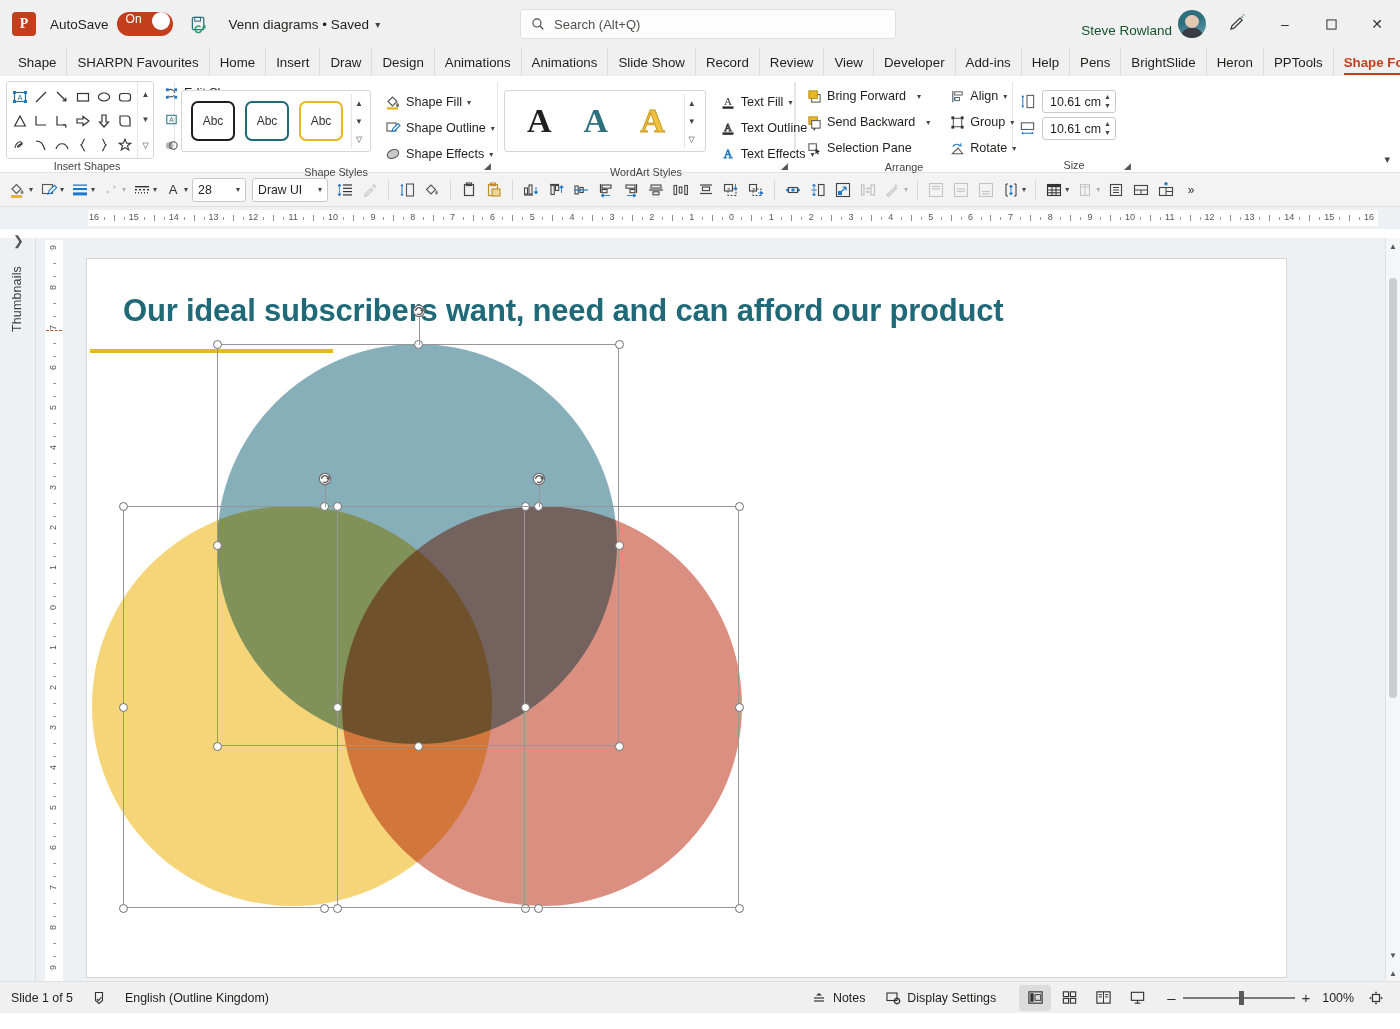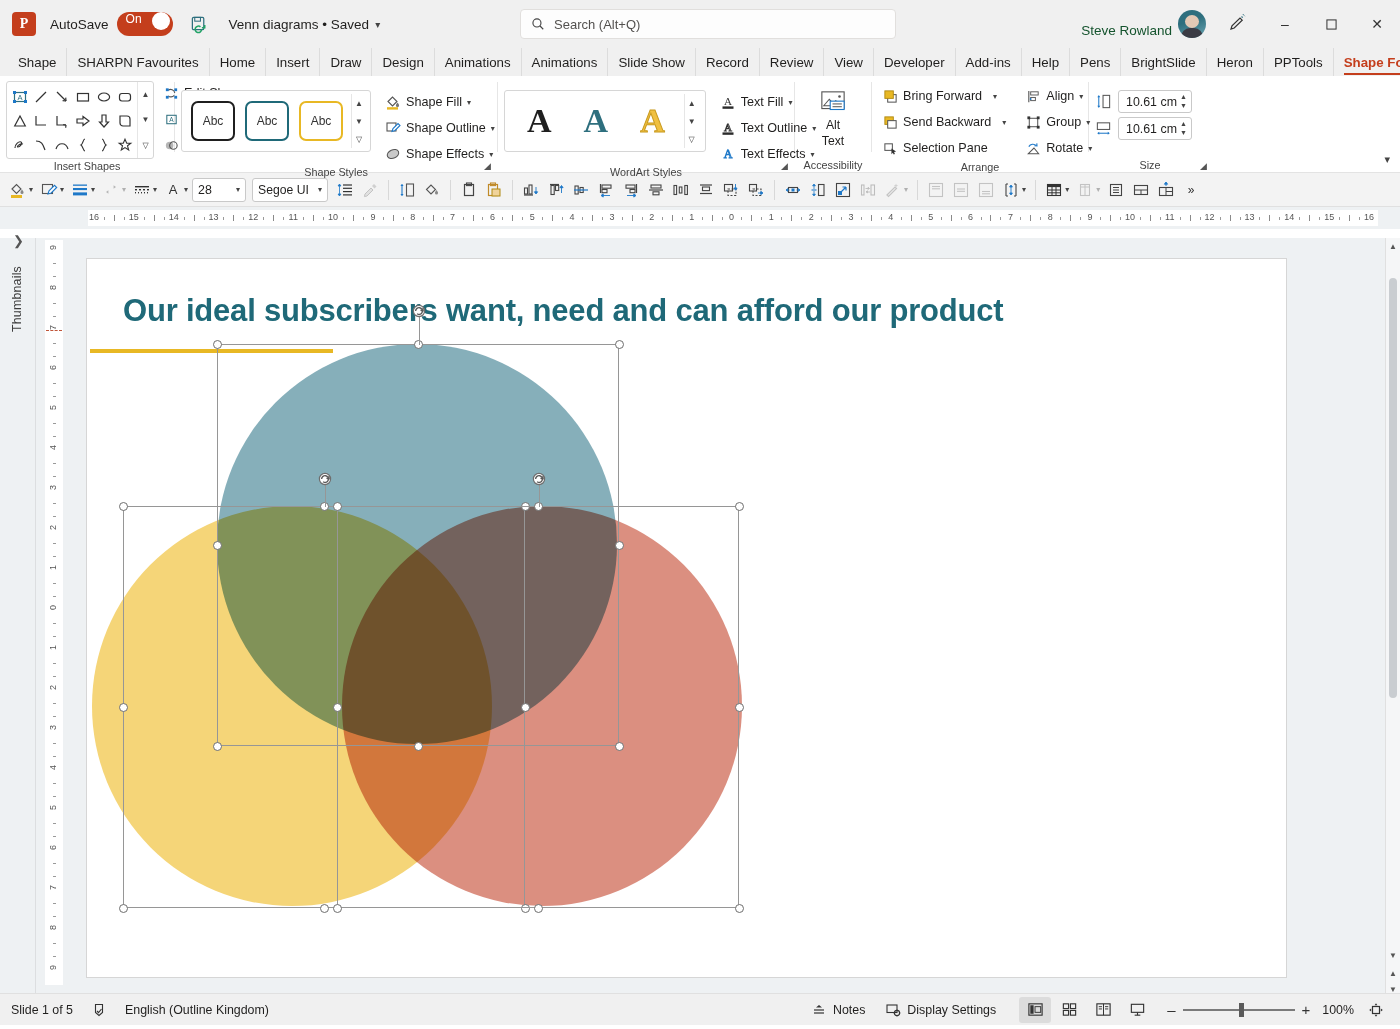--- a/index.html
+++ b/index.html
@@ -256,21 +256,21 @@
   
   .vscroll {
     position: absolute; right: 0; top: 0; bottom: 0; width: 15px;
     background: #F5F6F7; border-left: 1px solid #E0E0E0;
   }
   .vs-thumb { position: absolute; left: 3px; right: 3px; top: 40px; height: 420px; background: #C9CDD1; border-radius: 5px; }
   .vs-arrow { position: absolute; left: 0; right: 0; height: 16px; display: flex; align-items: center; justify-content: center; font-size: 8px; color: #555; }
 
   
   .statusbar {
-    position: absolute; left: 0; right: 0; bottom: 4px; height: 32px;
+    position: absolute; left: 0; right: 0; bottom: 16px; height: 32px;
     background: #F0F0F0; border-top: 1px solid #E0E0E0;
     display: flex; align-items: center; font-size: 12.4px; color: #201F1E;
   }
   .sb-item { display: flex; align-items: center; gap: 6px; padding: 0 9px; height: 26px; border-radius: 3px; }
   .view-btn {
     width: 32px; height: 26px; display: flex; align-items: center; justify-content: center;
     border-radius: 3px;
   }
   .view-btn.active { background: #DCDCDC; }
   .zoom-slider { display: flex; align-items: center; gap: 7px; }
@@ -624,37 +624,20 @@
         </div>
       </div>
     </div>
     <div class="glabel">
       <span>WordArt Styles</span>
     </div>
     <span class="dialog-launcher" style="position:absolute;right:6px;bottom:2px;">◢</span>
   </div>
   <div class="gsep"></div>
 
-  <div class="rgroup" style="width:76px;">
-    <div class="gbody" style="justify-content:center;padding-top:10px;">
-      <div class="alt-text-btn">
-        <svg width="30" height="26" viewBox="0 0 32 28">
-            <rect x="4" y="2" width="24" height="18" fill="none" stroke="#555" stroke-width="1.2"></rect>
-            <path d="M6 17l6-7 4 4.5 3-3 6 5.5z" fill="none" stroke="#555" stroke-width="1.1"></path>
-            <circle cx="23" cy="7" r="1.4" fill="#555"></circle>
-            <rect x="13" y="12" width="15" height="9" fill="#fff" stroke="#1E78C8" stroke-width="1.2"></rect>
-            <line x1="15.5" y1="15" x2="25.5" y2="15" stroke="#555" stroke-width="1.1"></line>
-            <line x1="15.5" y1="18" x2="25.5" y2="18" stroke="#555" stroke-width="1.1"></line>
-          </svg>
-        <span>Alt</span>
-        <span>Text</span>
-      </div>
-    </div>
-    <div class="glabel">Accessibility</div>
-  </div>
   <div class="gsep"></div>
 
   <div class="rgroup" style="width:216px;">
     <div class="gbody" style="padding-top:8px;">
       <div class="rcol" style="margin-left:0;">
         <div class="rbtn">
           <svg width="15" height="15" viewBox="0 0 16 16">
               <rect x="5" y="6" width="9" height="8" fill="none" stroke="#555" stroke-width="1.1"></rect>
               <rect x="2" y="2" width="9" height="8" fill="#E8B824" stroke="#B08A12" stroke-width="1"></rect>
             </svg>
@@ -806,21 +789,21 @@
     <svg width="18" height="18" viewBox="0 0 18 18">
         <text x="9" y="13" font-size="13" text-anchor="middle" fill="#333" font-family="Liberation Sans,sans-serif">A</text>
       </svg>
     <span class="cv">▾</span>
   </div>
   <div class="fsize">
     <span>28</span>
     <span style="font-size:8px;color:#444;">▾</span>
   </div>
   <div class="fname" style="margin-left:5px;">
-    <span>Segoe UI</span>
+    <span>Draw UI</span>
     <span style="font-size:8px;color:#444;">▾</span>
   </div>
   <div class="t2" style="margin-left:4px;">
     <svg width="18" height="18" viewBox="0 0 18 18">
         <g stroke="#333" stroke-width="1.2">
           <line x1="7" y1="4" x2="16" y2="4"></line>
           <line x1="7" y1="7.3" x2="16" y2="7.3"></line>
           <line x1="7" y1="10.6" x2="16" y2="10.6"></line>
           <line x1="7" y1="13.9" x2="16" y2="13.9"></line>
         </g>

